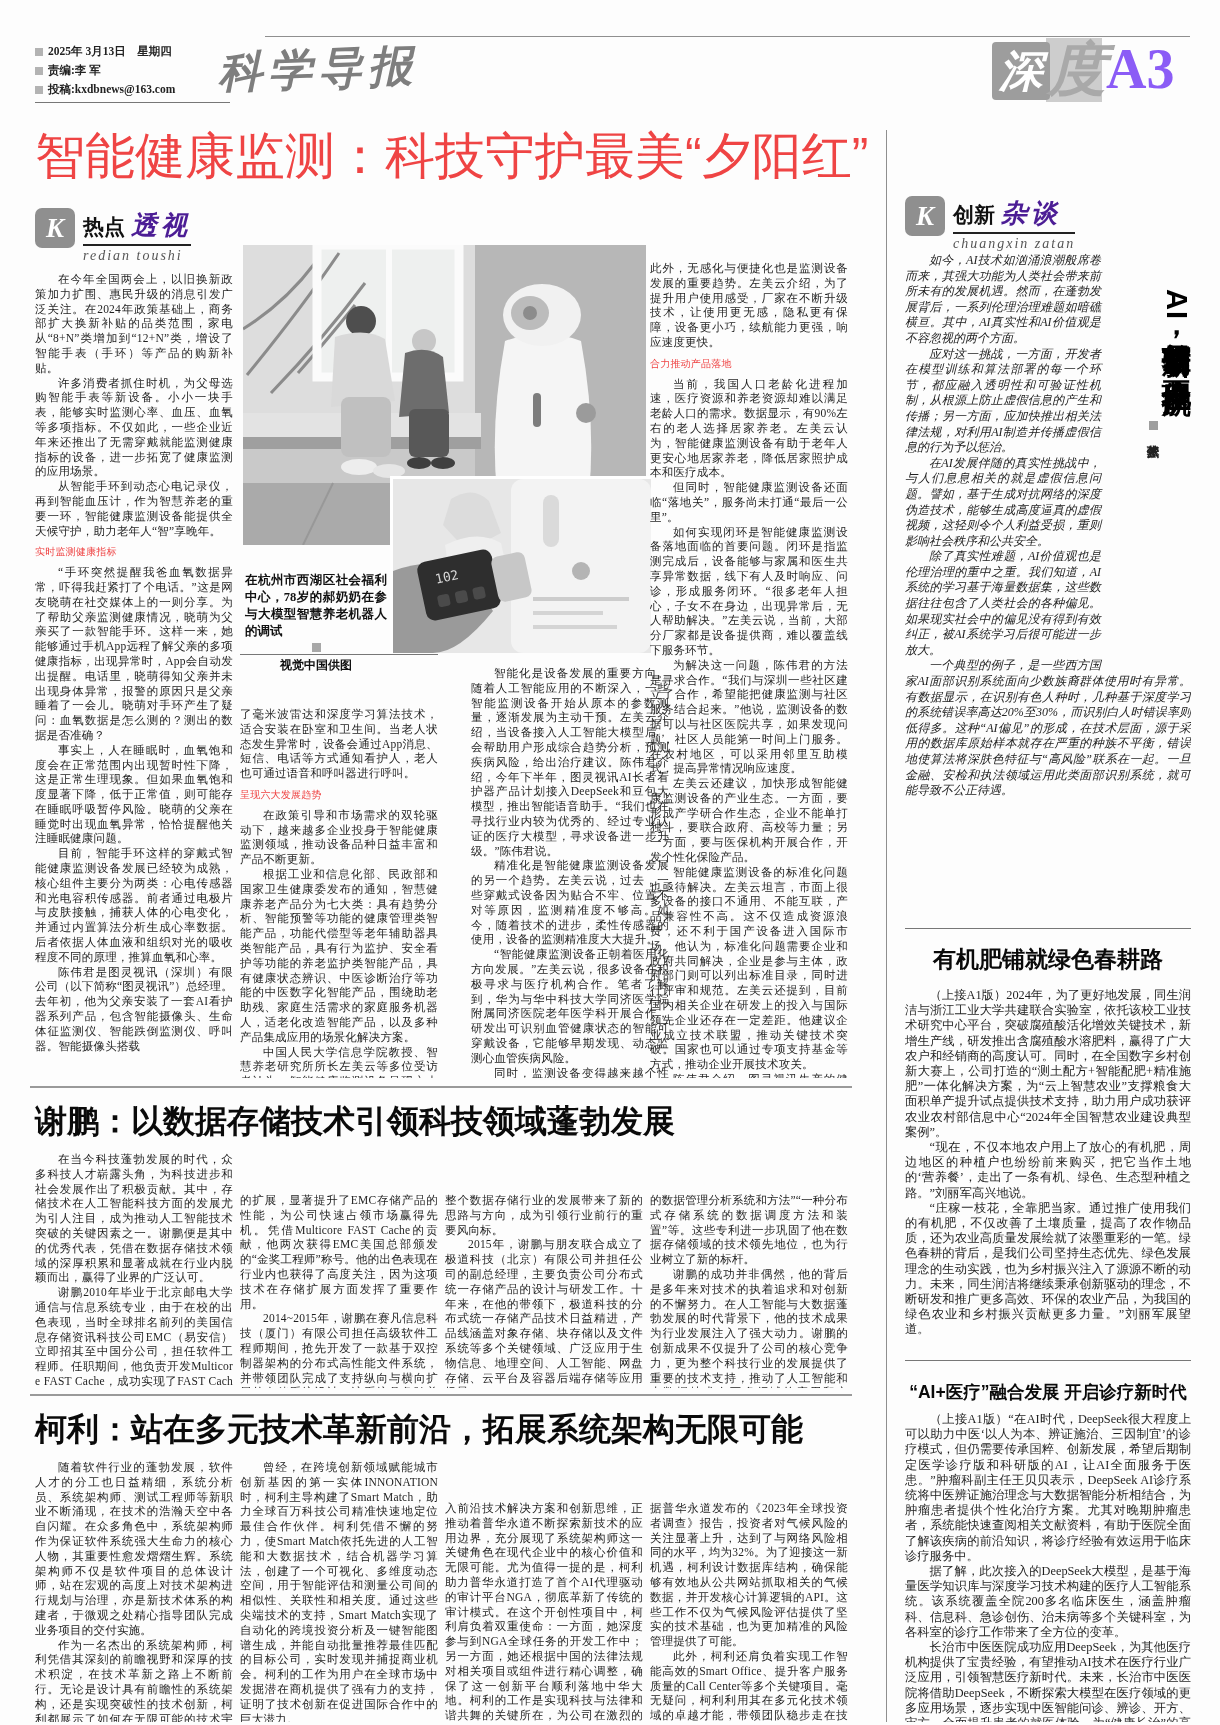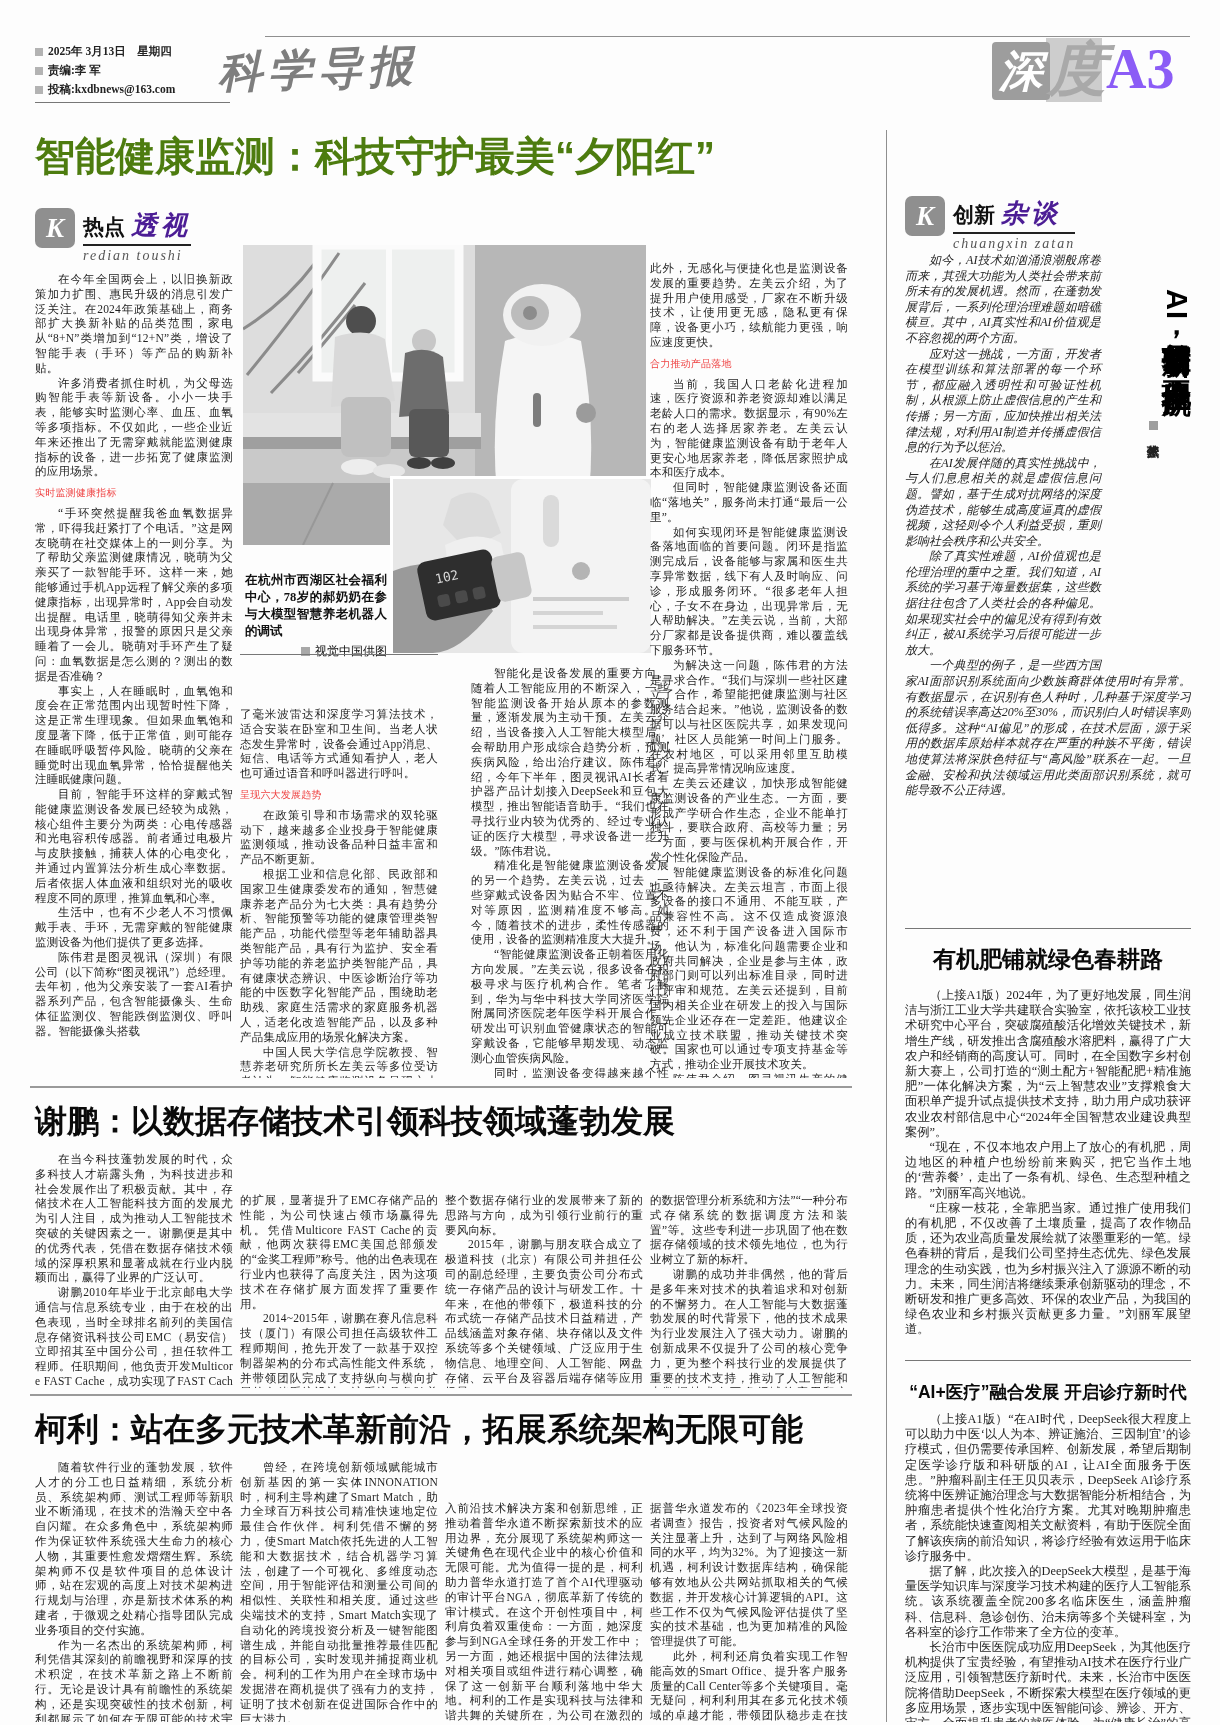--- a/index.html
+++ b/index.html
@@ -23,21 +23,21 @@
   
   .kicker{display:flex;gap:8px;align-items:flex-start;}
   .kbox{width:40px;height:40px;background:#8f8f8f;border-radius:7px;color:#fff;font-size:27px;font-weight:bold;
         font-style:italic;display:flex;align-items:center;justify-content:center;font-family:"Liberation Serif",serif;}
   .ktitle{border-bottom:2px solid #222;padding-bottom:1px;white-space:nowrap;}
   .kt-bold{font-size:21px;font-weight:bold;color:#111;}
   .kt-script{font-size:26px;font-style:italic;font-weight:bold;color:#4c1d95;letter-spacing:4px;margin-left:6px;}
   .kpinyin{font-style:italic;color:#555;font-size:14px;letter-spacing:2px;margin-top:2px;}
 
   
-  .main-headline{font-size:40px;font-weight:700;letter-spacing:0px;color:#4d7c0f;white-space:nowrap;line-height:56px;}
+  .main-headline{font-size:50px;font-weight:400;letter-spacing:0px;color:#ef4444;white-space:nowrap;line-height:56px;}
   .sub-article-headline{font-size:32px;font-weight:900;color:#0a0a0a;white-space:nowrap;line-height:38px;}
   .box-headline{font-weight:900;color:#0a0a0a;text-align:center;white-space:nowrap;}
 
   
   .col{width:198px;overflow:hidden;text-align:justify;word-break:break-all;
        font-size:11.5px;line-height:14.8px;letter-spacing:0.2px;color:#1f1f1f;}
   .it-p{text-indent:2em;}
   .it-c{text-indent:0;margin-top:41px;}
   .it-h{font-family:"Liberation Sans","DejaVu Sans",sans-serif;font-weight:normal;font-size:10px;
         text-indent:0;margin:7px 0 5px 0;color:#ef4444;}
@@ -50,21 +50,21 @@
   .vh-author{writing-mode:vertical-rl;font-size:12.5px;font-weight:bold;color:#222;padding-top:168px;
              font-family:"Liberation Sans",sans-serif;margin-right:2px;}
   .vh-author .sq{width:9px;height:9px;background:#9e9e9e;margin-bottom:5px;}
   .vh-text{writing-mode:vertical-rl;text-orientation:mixed;font-size:29px;font-weight:bold;color:#000;
            font-family:"Liberation Sans","DejaVu Sans",sans-serif;letter-spacing:1px;line-height:1;padding-top:36px;}
   .wide-body{width:286px;overflow:hidden;text-align:justify;word-break:break-all;
              font-size:12.3px;line-height:15.2px;color:#1f1f1f;}
 
   
   .caption{width:142px;font-size:12.5px;font-weight:bold;line-height:17px;text-align:justify;word-break:break-all;color:#111;}
-  .credit{margin-top:3px;text-align:right;font-size:12px;font-weight:normal;display:flex;justify-content:flex-end;align-items:center;gap:5px;}
+  .credit{margin-top:3px;text-align:right;font-size:12px;font-weight:bold;display:flex;justify-content:flex-end;align-items:center;gap:5px;flex-direction:column;}
   .credit .sq{width:9px;height:9px;background:#a8a8a8;}
 </style>
 </head>
 <body>
 
 <div id="page">
 
   <div class="abs rule-h" style="left:265px;top:36px;width:925px;"></div>
 
   <div class="abs" style="left:35px;top:42px;">
@@ -96,25 +96,25 @@
     <div class="kbox">K</div>
     <div>
       <div class="ktitle hei"><span class="kt-bold">热点</span><span class="kt-script">透视</span></div>
       <div class="kpinyin">redian toushi</div>
     </div>
   </div>
 
   <div class="abs col" style="left:35px;top:272px;height:806px;">
       <div class="it-p">在今年全国两会上，以旧换新政策加力扩围、惠民升级的消息引发广泛关注。在2024年政策基础上，商务部扩大换新补贴的品类范围，家电从“8+N”类增加到“12+N”类，增设了智能手表（手环）等产品的购新补贴。</div>
       <div class="it-p">许多消费者抓住时机，为父母选购智能手表等新设备。小小一块手表，能够实时监测心率、血压、血氧等多项指标。不仅如此，一些企业近年来还推出了无需穿戴就能监测健康指标的设备，进一步拓宽了健康监测的应用场景。</div>
+      <div class="it-p">从智能手环到动态心电记录仪，再到智能血压计，作为智慧养老的重要一环，智能健康监测设备能提供全天候守护，助力老年人“智”享晚年。</div>
       <div class="it-h">实时监测健康指标</div>
       <div class="it-p">“手环突然提醒我爸血氧数据异常，吓得我赶紧打了个电话。”这是网友晓萌在社交媒体上的一则分享。为了帮助父亲监测健康情况，晓萌为父亲买了一款智能手环。这样一来，她能够通过手机App远程了解父亲的多项健康指标，出现异常时，App会自动发出提醒。电话里，晓萌得知父亲并未出现身体异常，报警的原因只是父亲睡着了一会儿。晓萌对手环产生了疑问：血氧数据是怎么测的？测出的数据是否准确？</div>
       <div class="it-p">事实上，人在睡眠时，血氧饱和度会在正常范围内出现暂时性下降，这是正常生理现象。但如果血氧饱和度显著下降，低于正常值，则可能存在睡眠呼吸暂停风险。晓萌的父亲在睡觉时出现血氧异常，恰恰提醒他关注睡眠健康问题。</div>
       <div class="it-p">目前，智能手环这样的穿戴式智能健康监测设备发展已经较为成熟，核心组件主要分为两类：心电传感器和光电容积传感器。前者通过电极片与皮肤接触，捕获人体的心电变化，并通过内置算法分析生成心率数据。后者依据人体血液和组织对光的吸收程度不同的原理，推算血氧和心率。</div>
-      <div class="it-p">生活中，也有不少老人不习惯佩戴手表、手环，无需穿戴的智能健康监测设备为他们提供了更多选择。</div>
       <div class="it-p">陈伟君是图灵视讯（深圳）有限公司（以下简称“图灵视讯”）总经理。去年初，他为父亲安装了一套AI看护器系列产品，包含智能摄像头、生命体征监测仪、智能跌倒监测仪、呼叫器。智能摄像头搭载</div>
     </div>
 
   <div class="abs" style="left:243px;top:245px;">
     <svg width="403" height="300" viewBox="0 0 403 300">
       <rect width="403" height="300" fill="#c9c9c9"></rect>
       <rect x="0" y="0" width="232" height="178" fill="#dddddd"></rect>
       <rect x="232" y="0" width="171" height="242" fill="#b7b7b7"></rect>
       <rect x="74" y="0" width="142" height="132" fill="#eef0ef"></rect>
       <path d="M4,130 Q58,64 96,8 M28,148 Q82,92 122,38 M0,84 Q42,58 72,18 M55,128 Q90,88 112,60" stroke="#8b8b8b" stroke-width="3" fill="none"></path>

